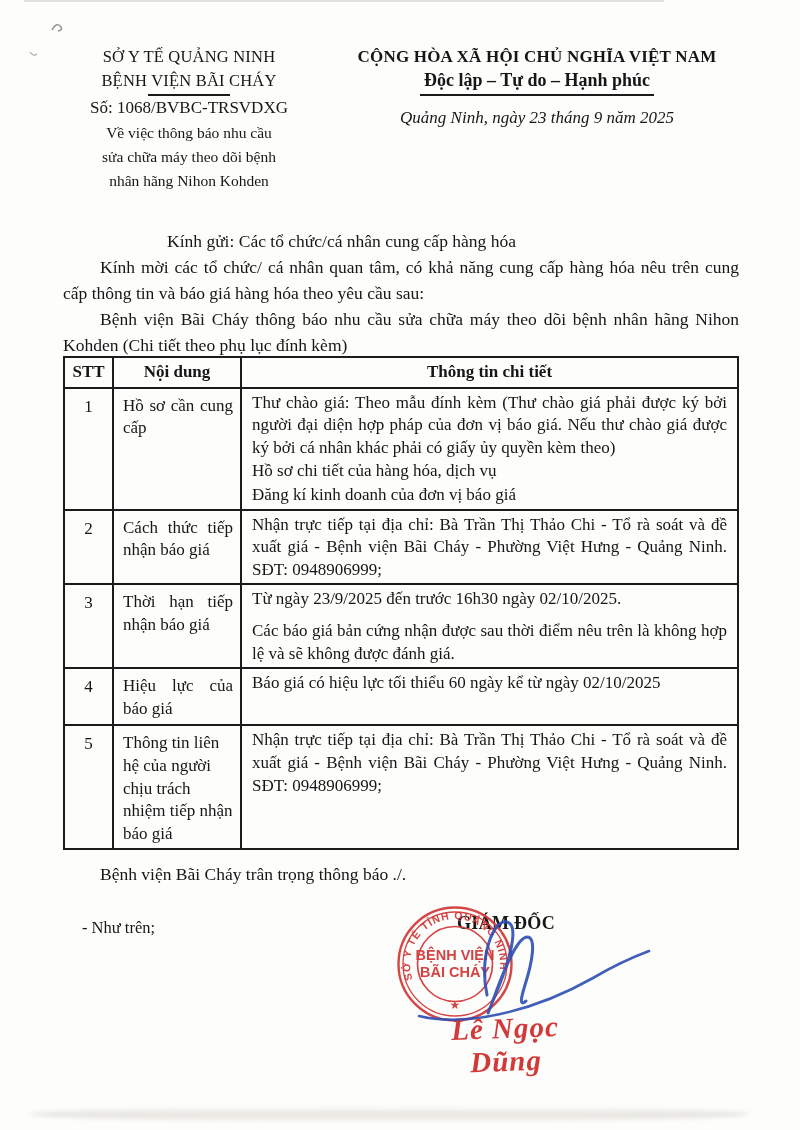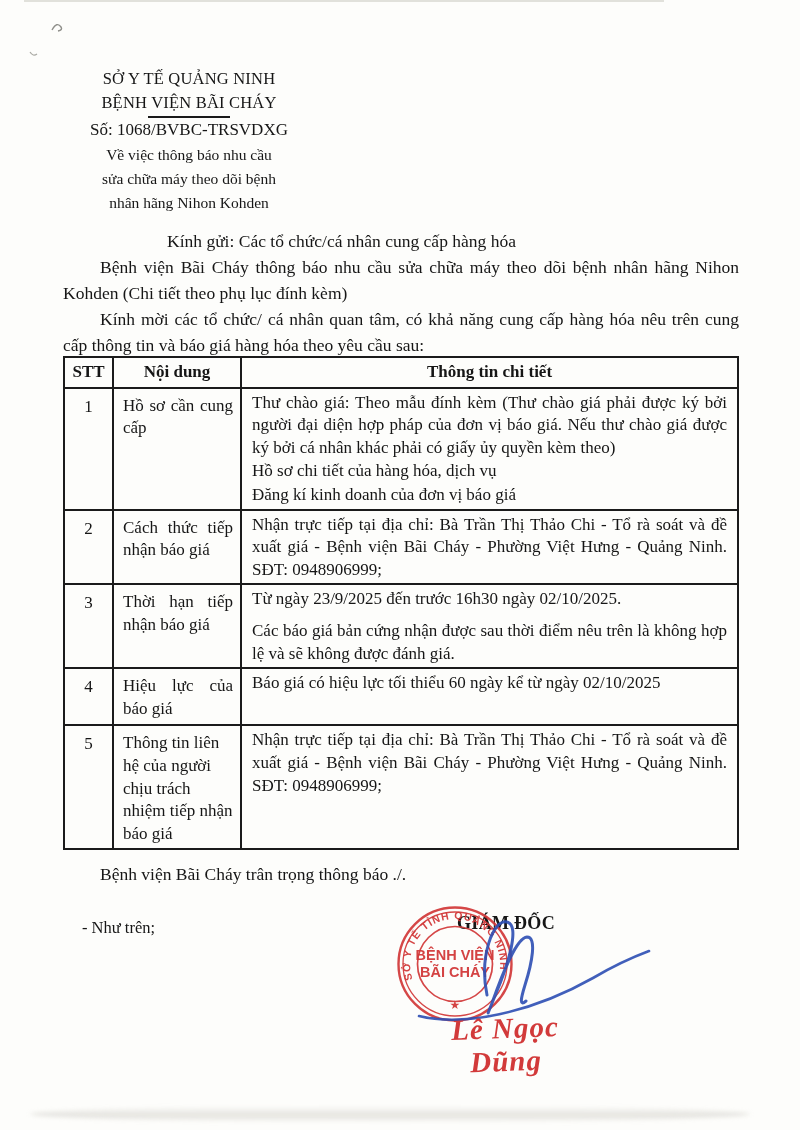--- a/index.html
+++ b/index.html
@@ -9,21 +9,21 @@
     color:#161616;overflow:hidden;position:relative;
   }
   .page{position:absolute;inset:0;}
   
   .scan-top-line{position:absolute;top:0;left:24px;width:640px;height:2px;background:#d9d9d3;opacity:.8;}
   .pen-marks{position:absolute;left:18px;top:12px;}
   .bottom-smudge{position:absolute;left:30px;top:1106px;width:720px;height:16px;
     background:linear-gradient(180deg,rgba(205,203,196,.0),rgba(198,196,188,.45) 60%,rgba(205,203,196,.05));
     filter:blur(2px);border-radius:50%;}
   
-  .doc-header{position:absolute;top:69px;left:63px;width:675px;display:flex;justify-content:space-between;}
+  .doc-header{position:absolute;top:47px;left:63px;width:675px;display:flex;justify-content:space-between;}
   .hdr-left{width:252px;text-align:center;}
   .org-parent{font-size:16.5px;letter-spacing:.2px;}
   .org-name{font-size:16.5px;font-weight:normal;margin-top:4px;letter-spacing:.2px;}
   .rule-short{width:82px;height:2px;background:#1a1a1a;margin:3px auto 2px auto;}
   .doc-no{font-size:17px;margin-top:1px;}
   .subject{font-size:15.5px;line-height:24px;margin-top:3px;}
   .hdr-right{width:402px;text-align:center;}
   .country{font-size:17px;font-weight:bold;letter-spacing:.2px;}
   .motto{display:inline-block;font-size:18px;font-weight:bold;margin-top:3px;
     border-bottom:2px solid #1a1a1a;padding:0 4px 3px 4px;}
@@ -74,26 +74,31 @@
       <div class="org-parent">SỞ Y TẾ QUẢNG NINH</div>
       <div class="org-name">BỆNH VIỆN BÃI CHÁY</div>
       <div class="rule-short"></div>
       <div class="doc-no">Số: 1068/BVBC-TRSVDXG</div>
       <div class="subject">
         <div>Về việc thông báo nhu cầu</div>
         <div>sửa chữa máy theo dõi bệnh</div>
         <div>nhân hãng Nihon Kohden</div>
       </div>
     </div>
+    <div class="hdr-right">
+      <div class="country">CỘNG HÒA XÃ HỘI CHỦ NGHĨA VIỆT NAM</div>
+      <div><span class="motto">Độc lập – Tự do – Hạnh phúc</span></div>
+      <div class="place-date">Quảng Ninh, ngày 23 tháng 9 năm 2025</div>
+    </div>
   </header>
 
   <section class="doc-body">
     <p class="salutation">Kính gửi: Các tổ chức/cá nhân cung cấp hàng hóa</p>
+    <p class="para">Kính mời các tổ chức/ cá nhân quan tâm, có khả năng cung cấp hàng hóa nêu trên cung cấp thông tin và báo giá hàng hóa theo yêu cầu sau:</p>
     <p class="para">Bệnh viện Bãi Cháy thông báo nhu cầu sửa chữa máy theo dõi bệnh nhân hãng Nihon Kohden (Chi tiết theo phụ lục đính kèm)</p>
-    <p class="para">Kính mời các tổ chức/ cá nhân quan tâm, có khả năng cung cấp hàng hóa nêu trên cung cấp thông tin và báo giá hàng hóa theo yêu cầu sau:</p>
   </section>
 
   <table class="req-table">
     <colgroup>
         <col class="col-stt">
         <col class="col-nd">
         <col>
       </colgroup>
     <thead>
       <tr style="height:30px">

